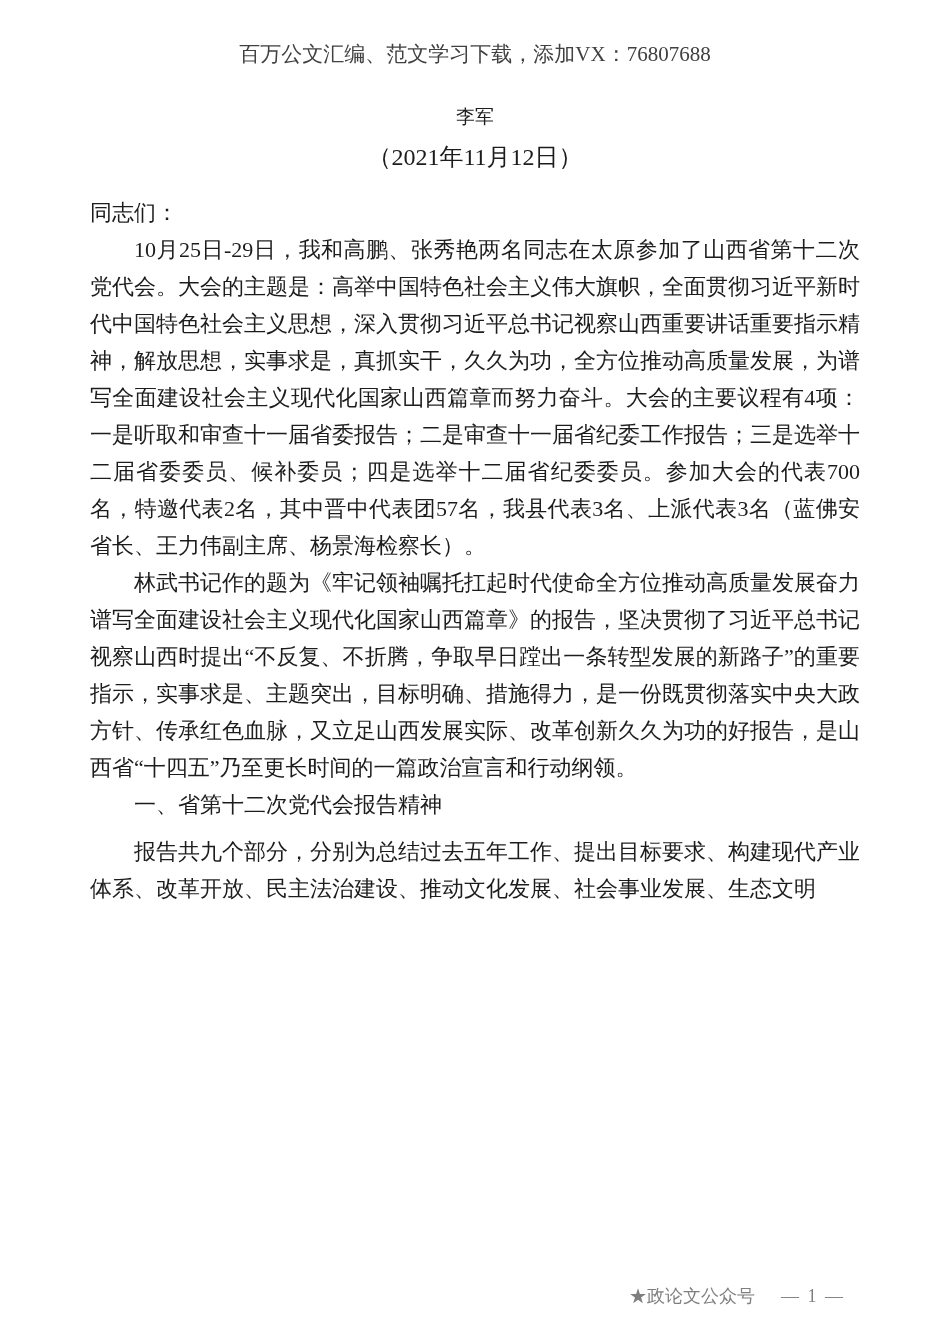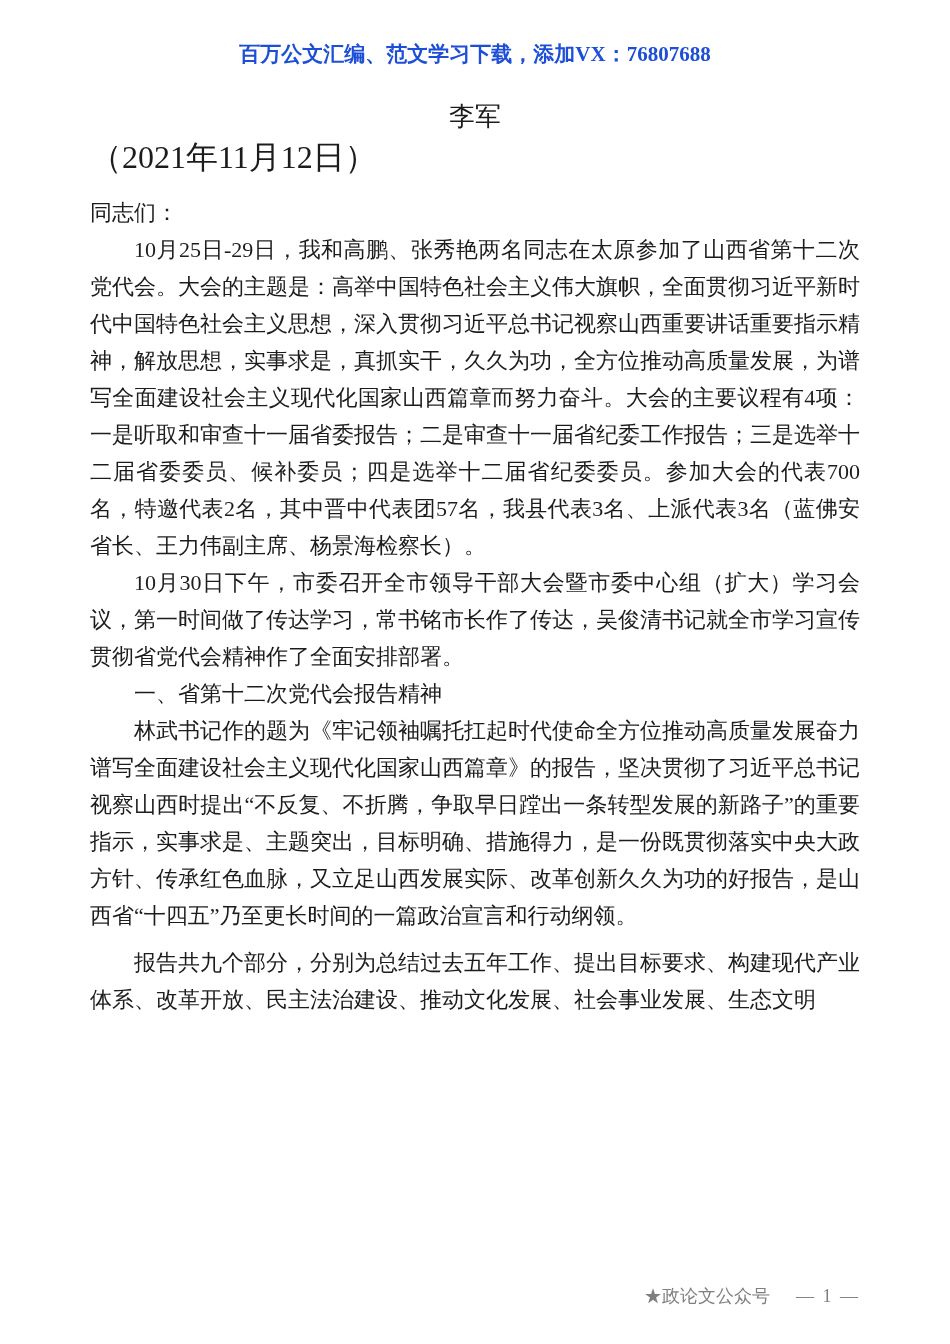--- a/index.html
+++ b/index.html
@@ -12,56 +12,56 @@
     overflow: hidden;
   }
   .page {
     width: 950px;
     height: 1344px;
     padding: 40px 90px 0 90px;
     position: relative;
   }
   .header-notice {
     text-align: center;
-    color: #1d4ed8;
+    color: #404040;
     font-size: 21px;
     line-height: 28px;
     margin-bottom: 30px;
-    font-weight: bold;
+    font-weight: normal;
   }
   .doc-title {
     text-align: center;
     font-weight: bold;
     font-size: 23px;
     line-height: 38px;
   }
   .doc-author {
     text-align: center;
-    font-size: 26px;
+    font-size: 19px;
     line-height: 38px;
   }
   .doc-date {
-    text-align: left;
-    font-size: 32px;
+    text-align: center;
+    font-size: 24px;
     line-height: 42px;
   }
   .doc-body {
     margin-top: 16px;
     font-size: 22px;
     line-height: 37px;
     text-align: justify;
     text-justify: inter-ideograph;
   }
   .doc-body p { text-indent: 2em; }
   .doc-body p.no-indent { text-indent: 0; }
   .doc-body .bold { font-weight: normal; }
   .doc-body p.spaced-top { margin-top: 10px; }
   .page-footer {
     position: absolute;
-    right: 90px;
+    right: 105px;
     bottom: 36px;
     color: #7f7f7f;
     font-size: 18px;
     line-height: 24px;
   }
   .page-footer .page-num { margin-left: 26px; letter-spacing: 2px; }
 </style>
 </head>
 <body>
 
@@ -74,26 +74,25 @@
   <div class="doc-author">李军</div>
 
   <div class="doc-date">（2021年11月12日）</div>
 
   <div class="doc-body">
 
     <p class="no-indent">同志们：</p>
 
     <p><span>10月25日-29日，我和高鹏、张秀艳两名同志在太原参加了山西省第十二次党代会。大会的主题是：高举中国特色社会主义伟大旗帜，全面贯彻习近平新时代中国特色社会主义思想，深入贯彻习近平总书记视察山西重要讲话重要指示精神，解放思想，实事求是，真抓实干，久久为功，全方位推动高质量发展，为谱写全面建设社会主义现代化国家山西篇章而努力奋斗。大会的主要议程有4项：</span><span class="bold">一是听取和审查十一届省委报告；二是审查十一届省纪委工作报告；三是选举十二届省委委员、候补委员；四是选举十二届省纪委委员。</span><span>参加大会的代表700名，特邀代表2名，其中晋中代表团57名，我县代表3名、上派代表3名（蓝佛安省长、王力伟副主席、杨景海检察长）。</span></p>
 
-    <p>10月30日下午，市委召开全市领导干部大会暨市委中心组（扩大）学习会议，第一时间做了传达学习，常书铭市长作了传达，吴俊清书记就全市学习宣传贯彻省党代会精神作了全面安排部署。</p>
 
 
+    <p>林武书记作的题为《牢记领袖嘱托扛起时代使命全方位推动高质量发展奋力谱写全面建设社会主义现代化国家山西篇章》的报告，坚决贯彻了习近平总书记视察山西时提出“不反复、不折腾，争取早日蹚出一条转型发展的新路子”的重要指示，实事求是、主题突出，目标明确、措施得力，是一份既贯彻落实中央大政方针、传承红色血脉，又立足山西发展实际、改革创新久久为功的好报告，是山西省“十四五”乃至更长时间的一篇政治宣言和行动纲领。</p>
+
     <p>一、省第十二次党代会报告精神</p>
-
-    <p>林武书记作的题为《牢记领袖嘱托扛起时代使命全方位推动高质量发展奋力谱写全面建设社会主义现代化国家山西篇章》的报告，坚决贯彻了习近平总书记视察山西时提出“不反复、不折腾，争取早日蹚出一条转型发展的新路子”的重要指示，实事求是、主题突出，目标明确、措施得力，是一份既贯彻落实中央大政方针、传承红色血脉，又立足山西发展实际、改革创新久久为功的好报告，是山西省“十四五”乃至更长时间的一篇政治宣言和行动纲领。</p>
 
     <p class="spaced-top">报告共九个部分，分别为总结过去五年工作、提出目标要求、构建现代产业体系、改革开放、民主法治建设、推动文化发展、社会事业发展、生态文明</p>
 
   </div>
 
   <div class="page-footer">
     <span>★政论文公众号</span><span class="page-num">— 1 —</span>
   </div>
 
 </div>

